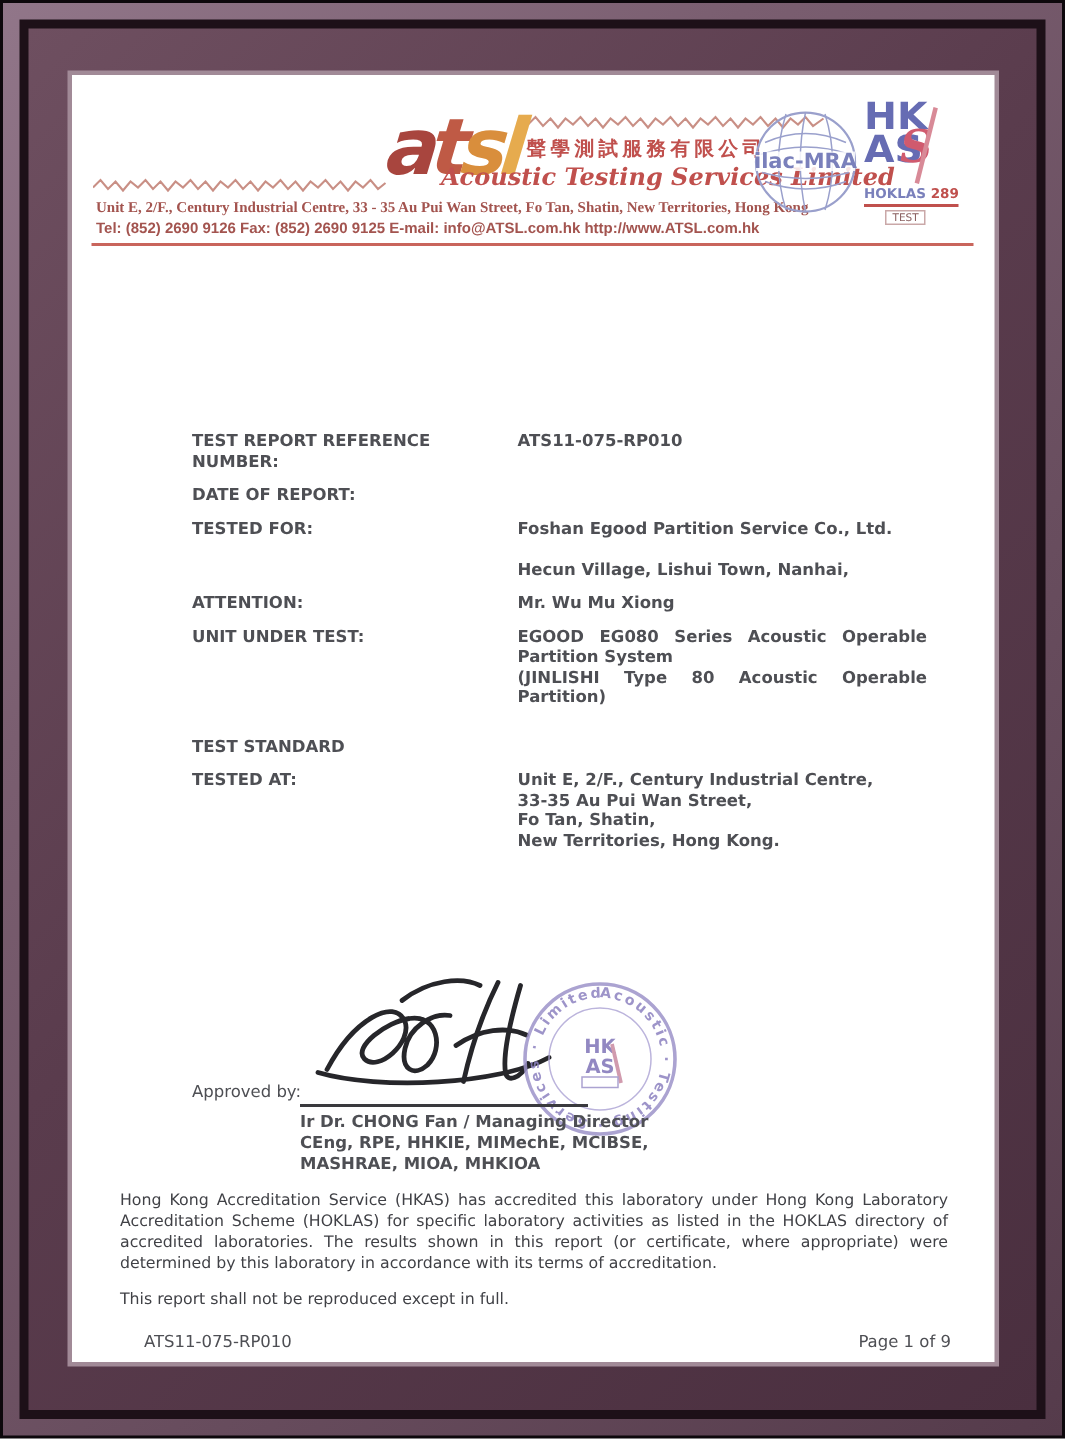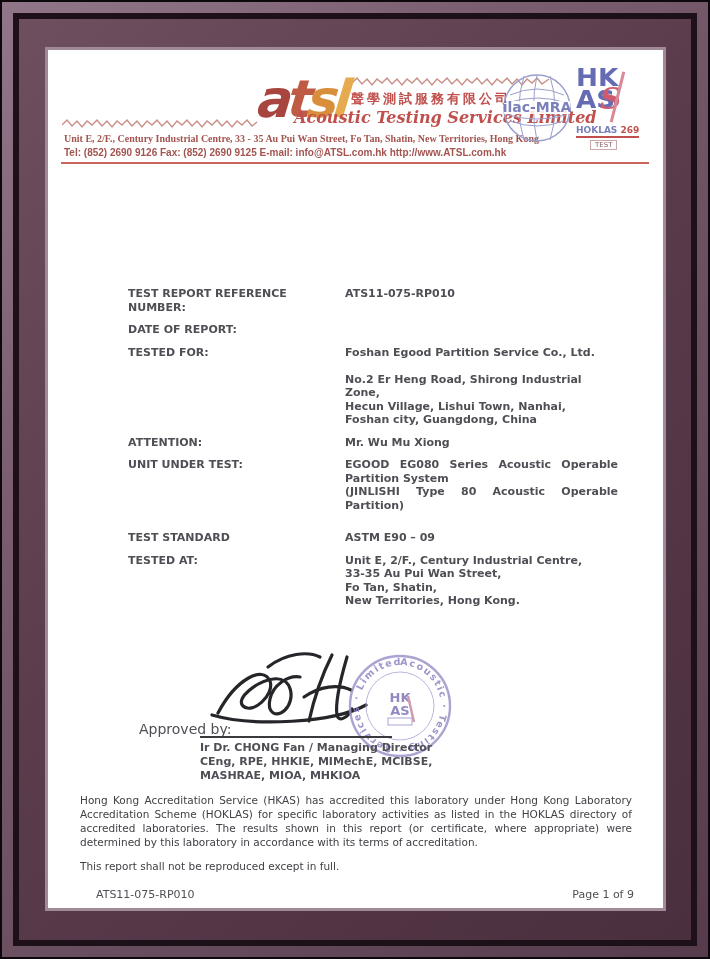--- a/index.html
+++ b/index.html
@@ -63,27 +63,27 @@
   .hoklas .num{color:#c0504d;}
   .hkas .test{position:absolute;left:14px;top:73px;font-size:7px;color:#8a6060;border:1px solid #caa8a8;padding:0 4px;}
   
   .title{
     position:absolute;left:75px;top:141px;
     font-size:21px;font-weight:bold;color:#54555a;line-height:29px;
   }
   
   .fields{position:absolute;left:80px;top:237px;width:490px;font-size:11px;font-weight:bold;color:#4e4f54;}
   .field-row{display:grid;grid-template-columns:217px 1fr;margin-bottom:9px;}
-  .field-row.gap-before{margin-top:19px;}
+  .field-row.gap-before{margin-top:19px;gap:20px;}
   .field-label{line-height:13.5px;}
   .field-value{line-height:13.5px;}
   .field-value.justify div{text-align:justify;}
   .blank-line{height:13.5px;}
   
-  .approved-by{position:absolute;left:80px;top:671px;font-size:14px;color:#4e4f54;margin-left:11px;}
+  .approved-by{position:absolute;left:80px;top:671px;font-size:11px;color:#4e4f54;}
   .sig-svg{position:absolute;left:160px;top:595px;}
   .sig-line{position:absolute;left:152px;top:686px;width:192px;height:2px;background:#3a3a3e;}
   .sig-name{position:absolute;left:152px;top:691px;font-size:11px;font-weight:bold;color:#4e4f54;line-height:14px;}
   .stamp{position:absolute;left:298px;top:602px;width:108px;height:108px;opacity:0.85;}
   
   .accred{
     position:absolute;left:32px;top:743px;width:552px;
     font-size:10.5px;line-height:14px;color:#404146;text-align:justify;
   }
   .repro{position:absolute;left:32px;top:810px;font-size:10.5px;color:#404146;}
@@ -131,63 +131,58 @@
       <rect x="2" y="28" width="66" height="13" fill="#ffffff" opacity="0.85"></rect>
       <text x="35" y="39" text-anchor="middle" font-size="14" font-weight="bold" fill="#7a80bb" font-family="DejaVu Sans,sans-serif">ilac-MRA</text>
     </svg>
   </div>
 
   <div class="hkas">
     <div class="big">HK</div>
     <div class="big">AS</div>
     <span class="s-pink">S</span>
     <span class="t-pink"></span>
-    <div class="hoklas"><span>HOKLAS </span><span class="num">269</span></div>
+    <div class="hoklas"><span>HOKLAS </span><span class="num">289</span></div>
     <div class="test">TEST</div>
   </div>
 
 
   <div class="fields" id="fields">
       <div class="field-row">
         <div class="field-label">TEST REPORT REFERENCE NUMBER:</div>
         <div class="field-value">
           <div>ATS11-075-RP010</div>
         </div>
       </div>
       <div class="field-row">
         <div class="field-label">DATE OF REPORT:</div>
       </div>
       <div class="field-row">
         <div class="field-label">TESTED FOR:</div>
         <div class="field-value">
           <div>Foshan Egood Partition Service Co., Ltd.</div>
           <div class="blank-line"></div>
-          <div>No.2 Er Heng Road, Shirong Industrial Zone,</div>
           <div>Hecun Village, Lishui Town, Nanhai,</div>
-          <div>Foshan city, Guangdong, China</div>
         </div>
       </div>
       <div class="field-row">
         <div class="field-label">ATTENTION:</div>
         <div class="field-value">
           <div>Mr. Wu Mu Xiong</div>
         </div>
       </div>
       <div class="field-row">
         <div class="field-label">UNIT UNDER TEST:</div>
         <div class="field-value justify">
           <div>EGOOD EG080 Series Acoustic Operable Partition System</div>
           <div>(JINLISHI Type 80 Acoustic Operable Partition)</div>
         </div>
       </div>
       <div class="field-row gap-before">
         <div class="field-label">TEST STANDARD</div>
-        <div class="field-value">
-          <div>ASTM E90 – 09</div>
-        </div>
       </div>
       <div class="field-row">
         <div class="field-label">TESTED AT:</div>
         <div class="field-value">
           <div>Unit E, 2/F., Century Industrial Centre,</div>
           <div>33-35 Au Pui Wan Street,</div>
           <div>Fo Tan, Shatin,</div>
           <div>New Territories, Hong Kong.</div>
         </div>
       </div>

